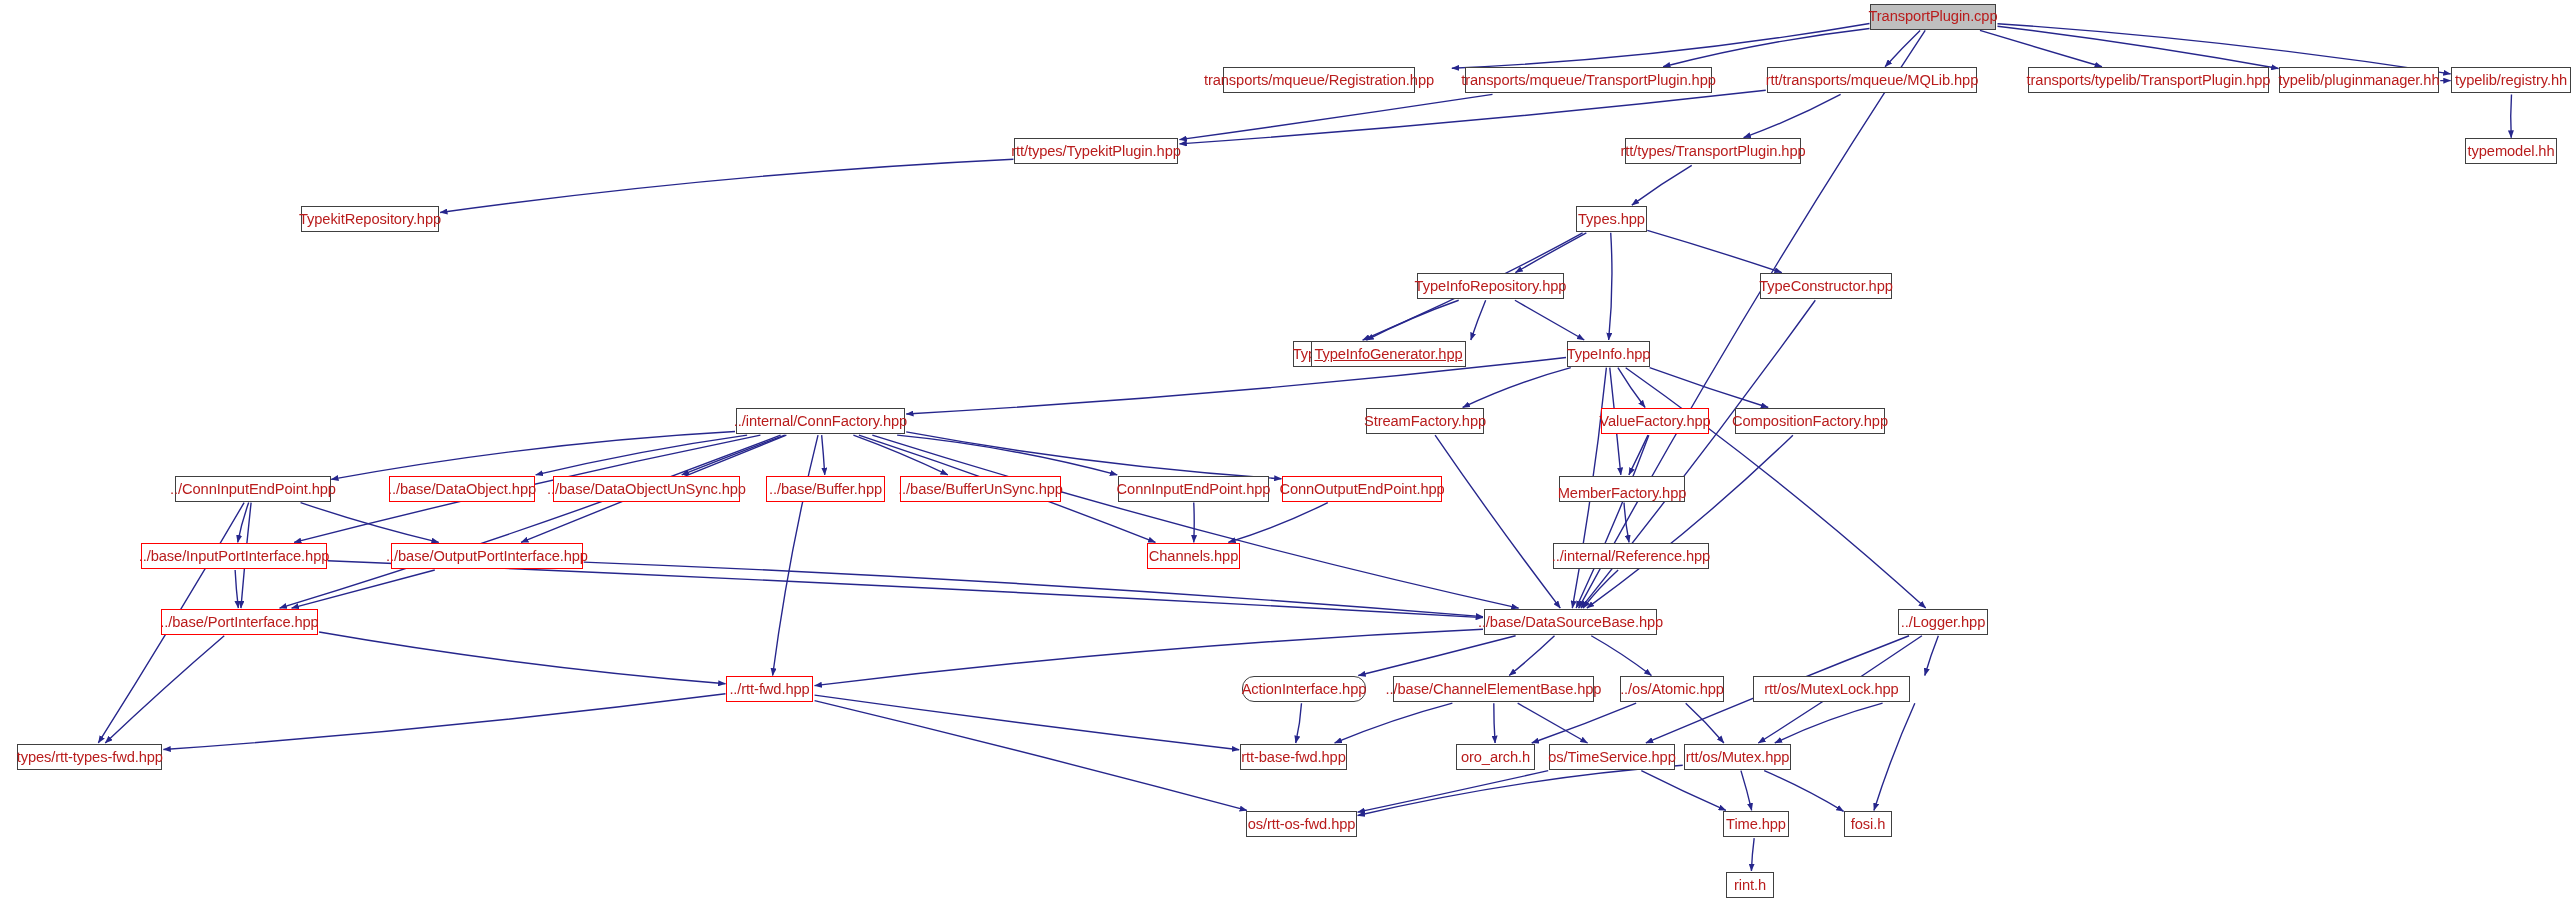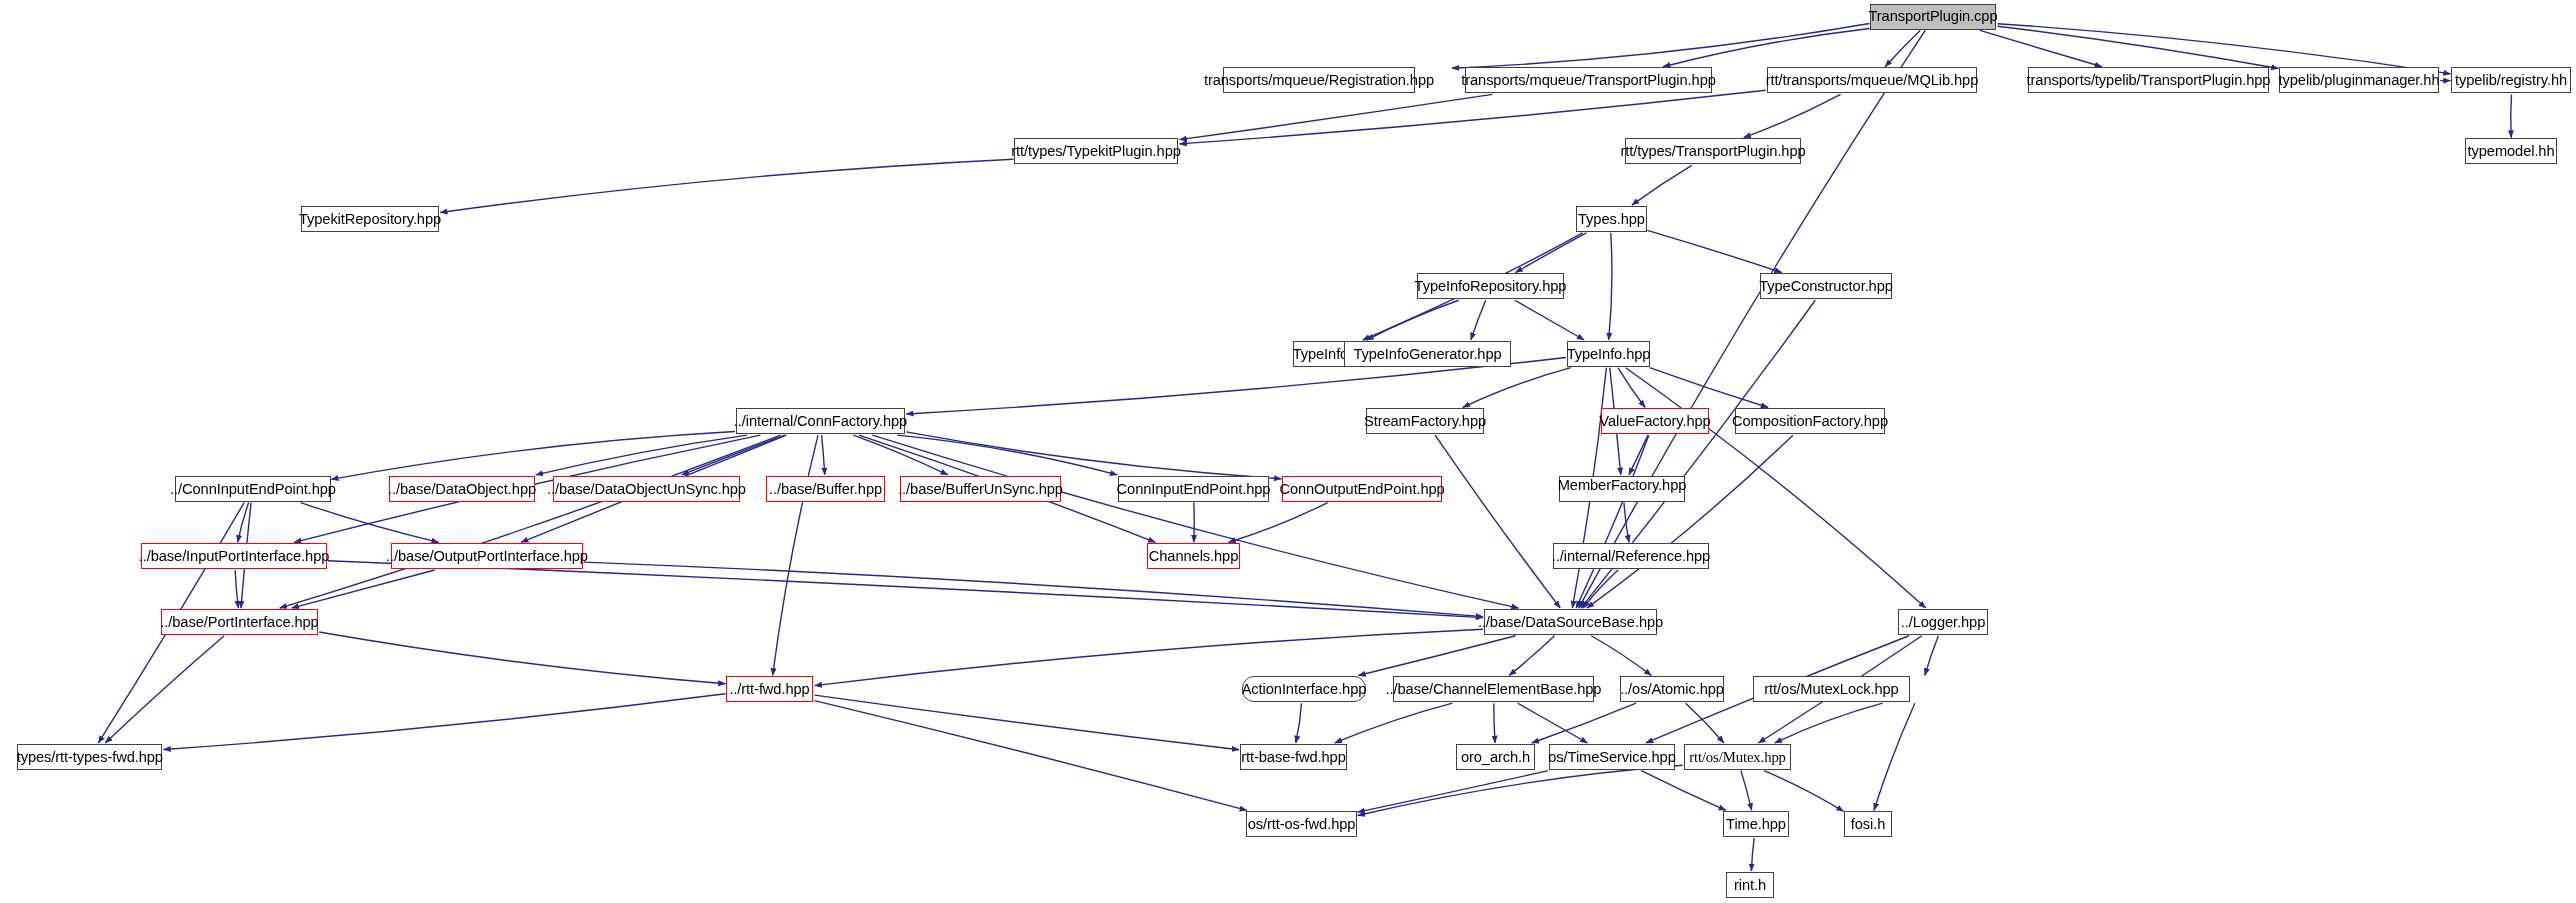--- a/index.html
+++ b/index.html
@@ -25,26 +25,26 @@
     pointer-events: none;
   }
   .node {
     position: absolute;
     box-sizing: border-box;
     display: flex;
     align-items: center;
     justify-content: center;
     background: #ffffff;
     border: 1.3px solid #404040;
-    color: #000000;
+    color: #b91c1c;
     font-size: 14.7px;
     line-height: 1;
     white-space: nowrap;
     letter-spacing: -0.1px;
-    padding: 8px 6px;
+    padding: 0 6px;
     height: 26px;
     z-index: 3;
   }
   .node.red {
     border-color: #ff0000;
   }
   .node.root {
     background: #bfbfbf;
     border-color: #404040;
   }
@@ -188,21 +188,21 @@
       </div>
       <div class="node" style="left: 1417px; top: 273px; width: 147px;">
         <span class="node-label">TypeInfoRepository.hpp</span>
       </div>
       <div class="node" style="left: 1760px; top: 273px; width: 132px;">
         <span class="node-label">TypeConstructor.hpp</span>
       </div>
       <div class="node" style="left: 1293px; top: 341px; width: 83px;">
         <span class="node-label">TypeInfo.hpp</span>
       </div>
-      <div class="node" style="left: 1344px; top: 341px; width: 167px;">
+      <div class="node" style="left: 1311px; top: 341px; width: 155px; text-decoration: underline;">
         <span class="node-label">TypeInfoGenerator.hpp</span>
       </div>
       <div class="node" style="left: 1567px; top: 341px; width: 83px;">
         <span class="node-label">TypeInfo.hpp</span>
       </div>
       <div class="node" style="left: 736px; top: 408px; width: 169px;">
         <span class="node-label">../internal/ConnFactory.hpp</span>
       </div>
       <div class="node" style="left: 1366px; top: 408px; width: 118px;">
         <span class="node-label">StreamFactory.hpp</span>
@@ -278,21 +278,21 @@
       </div>
       <div class="node" style="left: 1240px; top: 744px; width: 107px;">
         <span class="node-label">rtt-base-fwd.hpp</span>
       </div>
       <div class="node" style="left: 1456px; top: 744px; width: 79px;">
         <span class="node-label">oro_arch.h</span>
       </div>
       <div class="node" style="left: 1549px; top: 744px; width: 126px;">
         <span class="node-label">os/TimeService.hpp</span>
       </div>
-      <div class="node" style="left: 1684px; top: 744px; width: 107px; font-family: Liberation Serif, serif;">
+      <div class="node" style="left: 1684px; top: 744px; width: 107px;">
         <span class="node-label">rtt/os/Mutex.hpp</span>
       </div>
       <div class="node" style="left: 1246px; top: 811px; width: 111px;">
         <span class="node-label">os/rtt-os-fwd.hpp</span>
       </div>
       <div class="node" style="left: 1723px; top: 811px; width: 66px;">
         <span class="node-label">Time.hpp</span>
       </div>
       <div class="node" style="left: 1844px; top: 811px; width: 48px;">
         <span class="node-label">fosi.h</span>

